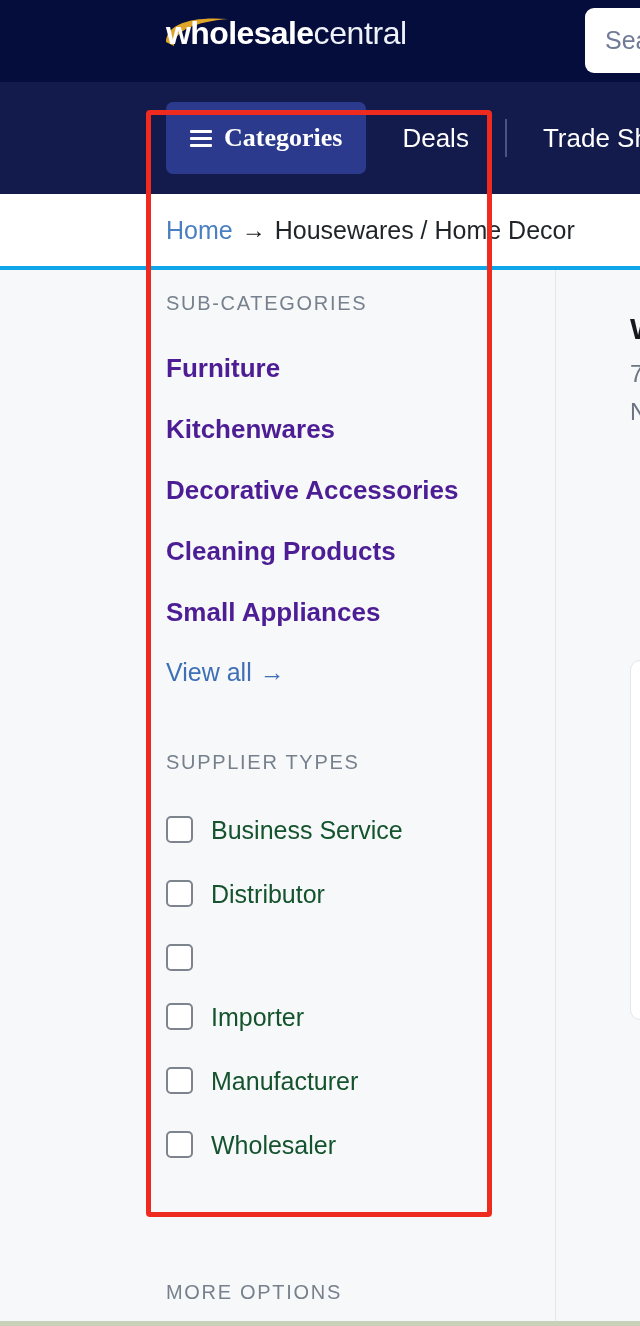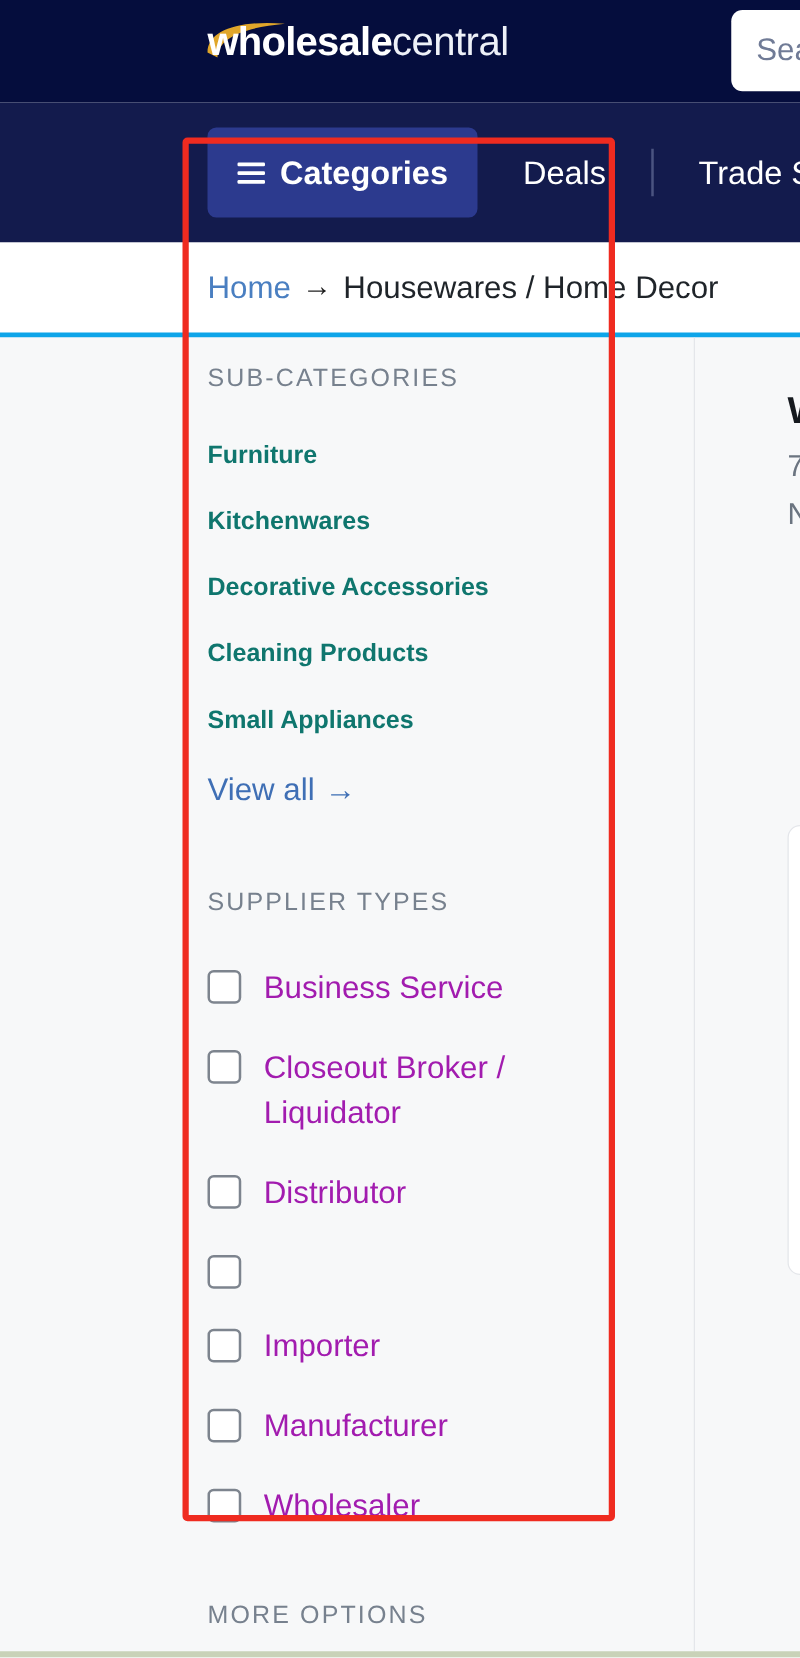--- a/index.html
+++ b/index.html
@@ -40,21 +40,21 @@
   
   .navbar {
     position: absolute; left: 0; top: 82px; width: 640px; height: 112px;
     background: #131b4d;
   }
   .nav-inner { position: absolute; left: 166px; top: 20px; display: flex; align-items: center; height: 72px; }
   .nav-cat {
     display: flex; align-items: center; gap: 12px;
     background: #2c3a8e; border-radius: 7px;
     height: 72px; padding: 0 24px; color: #fff;
-    font-size: 26px; font-weight: 600; white-space: nowrap;
+    font-size: 26px; font-weight: 600; white-space: nowrap; font-family: Liberation Serif, serif;
   }
   .burger { display: inline-flex; flex-direction: column; justify-content: center; gap: 4px; width: 22px; }
   .burger i { display: block; height: 3px; background: #fff; border-radius: 1px; }
   .burger i:nth-child(1) { width: 22px; }
   .burger i:nth-child(2) { width: 22px; }
   .burger i:nth-child(3) { width: 22px; }
   .nav-link {
     color: #ffffff; font-size: 26px; white-space: nowrap;
     padding: 0 36px; display: flex; align-items: center; height: 72px;
   }
@@ -79,33 +79,33 @@
   .col-divider { position: absolute; left: 555px; top: 270px; width: 1px; height: 1051px; background: #e4e6ea; }
 
   .sidebar { position: absolute; left: 166px; top: 292px; width: 330px; }
 
   .section-label {
     color: #77818e; font-size: 20px; letter-spacing: 1.7px;
     font-weight: 400; text-transform: uppercase;
   }
   .subcats { margin-top: 38px; }
   .subcat {
-    display: block; color: #0f766e; font-size: 20px; font-weight: 700;
+    display: block; color: #4c1d95; font-size: 26px; font-weight: 700;
     margin-bottom: 30px; white-space: nowrap;
   }
   .view-all { color: #3f6fb5; font-size: 25px; display: inline-flex; align-items: center; gap: 8px; }
 
   .supplier-block { margin-top: 64px; }
   .supplier-list { margin-top: 38px; }
   .supplier-row { display: flex; align-items: flex-start; gap: 18px; margin-bottom: 28px; }
   .cbx {
     flex: 0 0 auto; width: 27px; height: 27px; margin-top: 4px;
     border: 2px solid #7d848e; border-radius: 5px; background: #ffffff;
   }
-  .supplier-label { color: #a21caf; font-size: 25px; line-height: 36px; max-width: 260px; }
+  .supplier-label { color: #14532d; font-size: 25px; line-height: 36px; max-width: 260px; }
 
   .more-options { position: absolute; left: 166px; top: 1281px; }
 
   
   .right-panel { position: absolute; left: 556px; top: 270px; width: 84px; height: 1051px; overflow: hidden; }
   .rp-title {
     position: absolute; left: 74px; top: 42px; font-size: 30px; font-weight: 700;
     color: #15191e; white-space: nowrap;
   }
   .rp-line1 { position: absolute; left: 74px; top: 90px; font-size: 24px; color: #6b7480; white-space: nowrap; }
@@ -190,24 +190,20 @@
 
     <div class="supplier-block">
       <div class="section-label">SUPPLIER TYPES</div>
       <div class="supplier-list">
 
         <div class="supplier-row">
           <div class="cbx"></div>
           <div class="supplier-label">Business Service</div>
         </div>
 
-        <div class="supplier-row">
-          <div class="cbx"></div>
-          <div class="supplier-label">Closeout Broker / Liquidator</div>
-        </div>
 
         <div class="supplier-row">
           <div class="cbx"></div>
           <div class="supplier-label">Distributor</div>
         </div>
 
         <div class="supplier-row">
           <div class="cbx"></div>
         </div>
 

